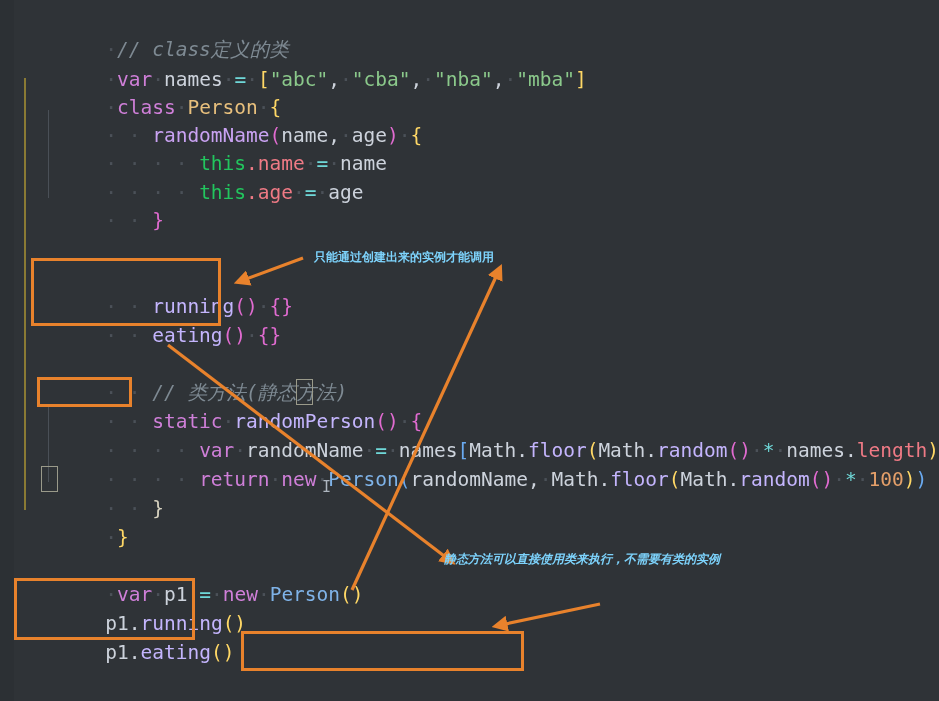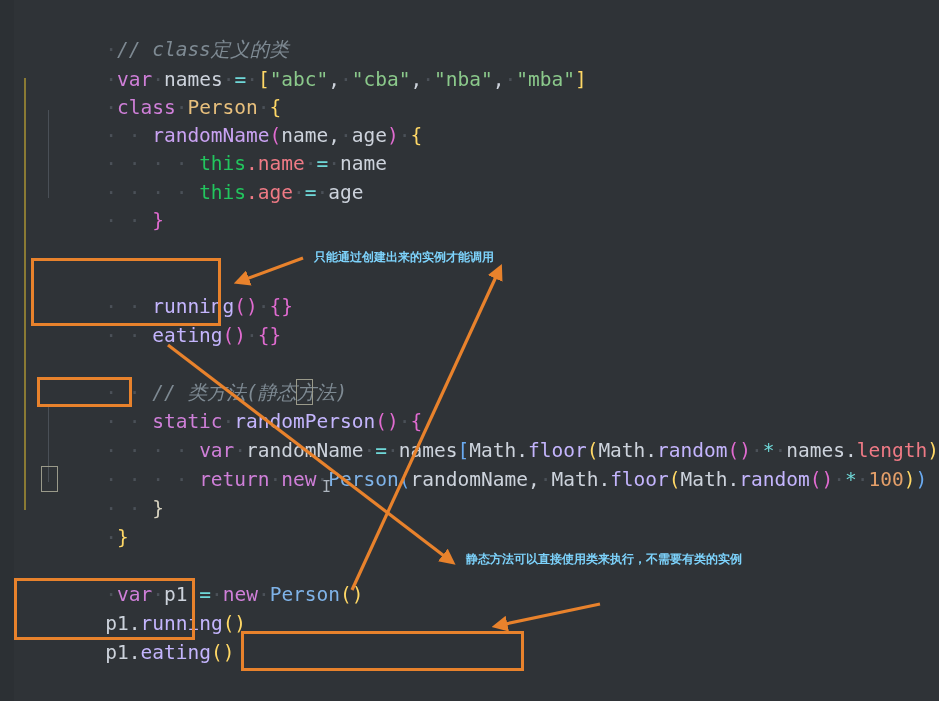--- a/index.html
+++ b/index.html
@@ -214,21 +214,21 @@
   <div class="match-box" style="left:41px; top:466px; width:17px; height:26px;"></div>
 
   <div class="caret" style="left:322px; top:478px;">I</div>
 
   <div class="box" style="left:31px; top:258px; width:190px; height:68px;"></div>
   <div class="box" style="left:37px; top:377px; width:95px; height:30px;"></div>
   <div class="box" style="left:14px; top:578px; width:181px; height:62px;"></div>
   <div class="box" style="left:241px; top:631px; width:283px; height:40px;"></div>
 
   <div class="anno-text" style="left:314px; top:249px;">只能通过创建出来的实例才能调用</div>
-  <div class="anno-text" style="left:466px; top:551px;">静态方法可以直接使用类来执行，不需要有类的实例</div>
+  <div class="anno-text" style="left:444px; top:551px;font-style:italic;">静态方法可以直接使用类来执行，不需要有类的实例</div>
 
   <svg class="arrows" viewBox="0 0 939 701">
     <defs>
       <marker id="ah" markerWidth="5" markerHeight="5" refX="3.6" refY="2.5" orient="auto" markerUnits="strokeWidth">
         <path d="M0,0 L5,2.5 L0,5 z" fill="#e8822c"></path>
       </marker>
     </defs>
 
     <g>
       <line x1="303" y1="258" x2="238" y2="282" stroke="#e8822c" stroke-width="3.2" marker-end="url(#ah)"></line>

